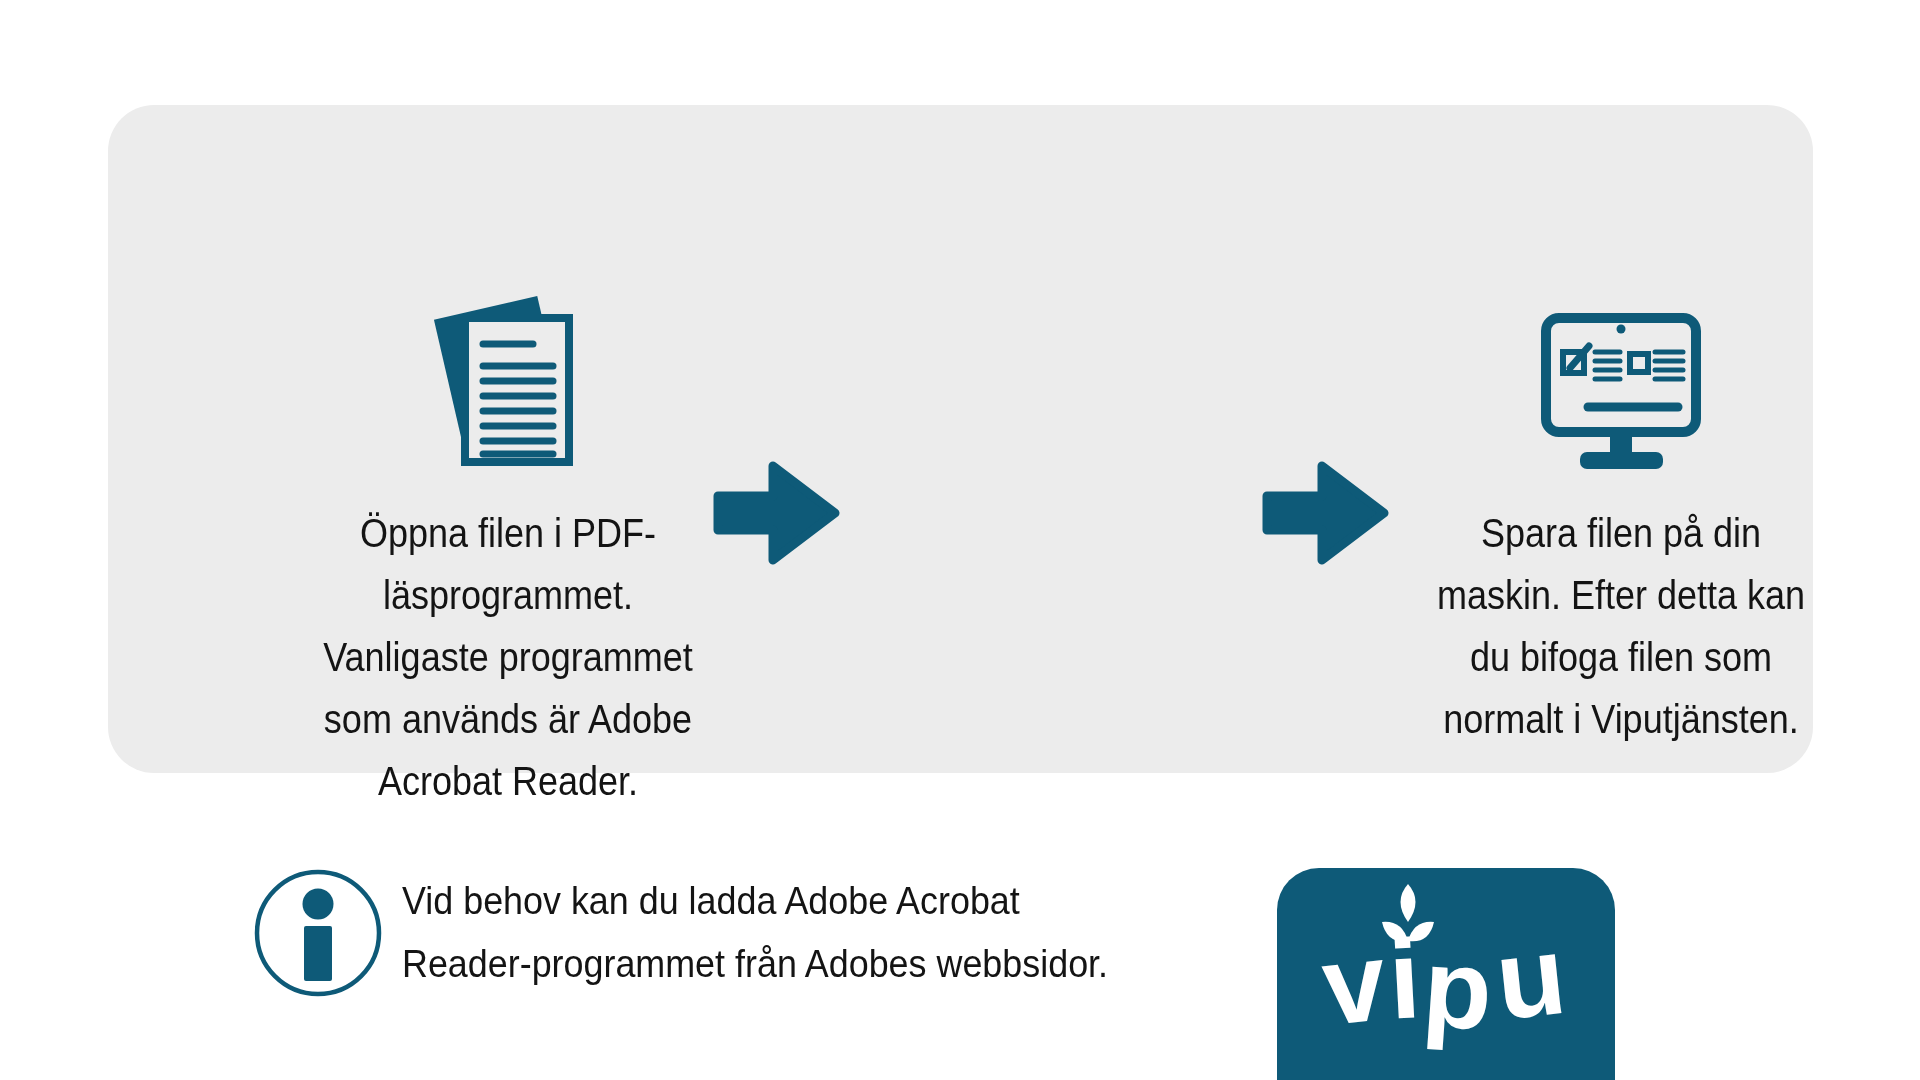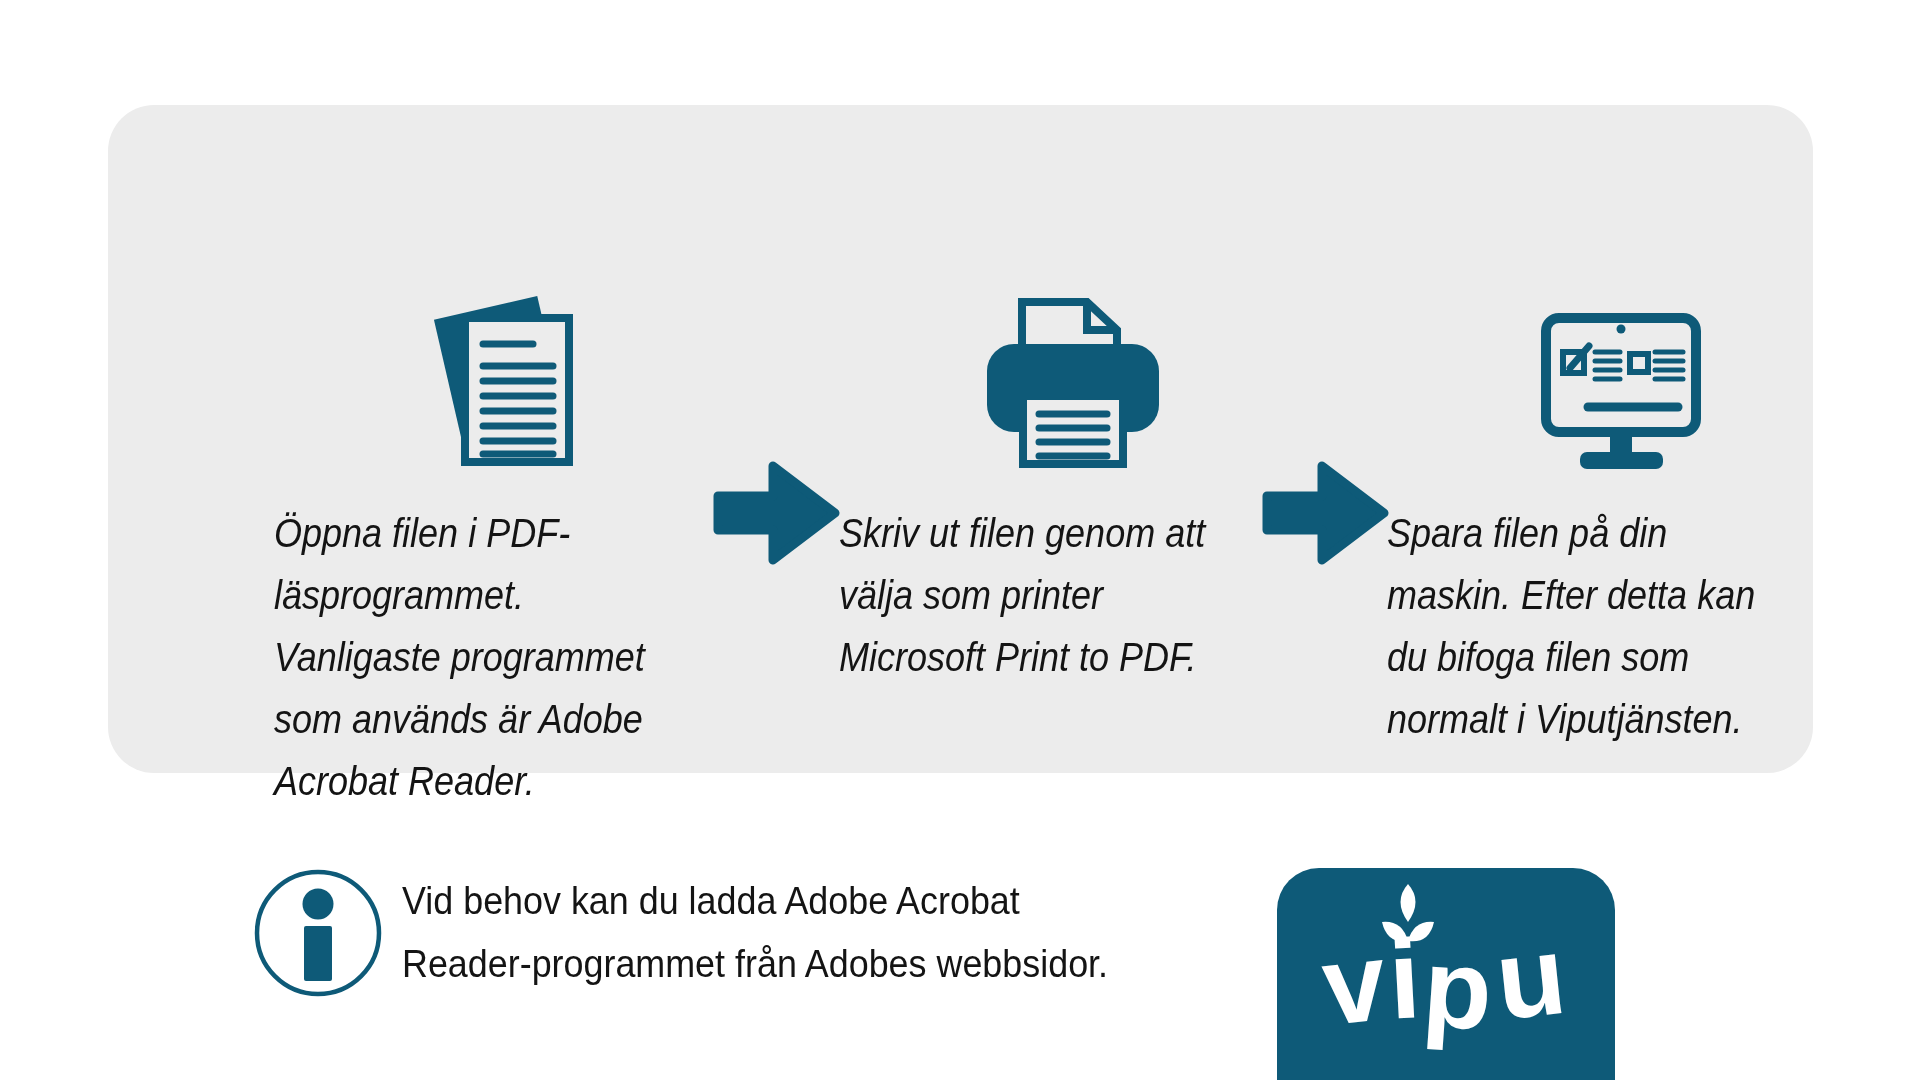--- a/index.html
+++ b/index.html
@@ -15,22 +15,21 @@
     position: absolute;
     left: 108px; top: 105px;
     width: 1705px; height: 668px;
     background: #ececec;
     border-radius: 46px;
   }
   .step {
     position: absolute;
     top: 193px;
     width: 520px;
-    text-align: left;
-    font-style: italic;
+    text-align: center;
   }
   .step-1 { left: 140px; }
   .step-2 { left: 705px; }
   .step-3 { left: 1253px; }
   .icon-box {
     height: 172px;
     display: flex;
     align-items: flex-end;
     justify-content: center;
   }
@@ -121,39 +120,20 @@
 som används är Adobe
 Acrobat Reader.</div>
     </div>
 
     <div class="arrow arrow-1">
       <svg width="132" height="116" viewBox="0 0 132 116">
         <path d="M7 41 H62 V11 L124 58 L62 105 V75 H7 Z" fill="#0e5a78" stroke="#0e5a78" stroke-width="9" stroke-linejoin="round"></path>
       </svg>
     </div>
 
-    <div class="step step-2">
-      <div class="icon-box">
-        <svg width="185" height="172" viewBox="0 0 185 172">
-          <path d="M41 4 H106 L136 32 V70 H41 Z" fill="#ececec" stroke="#0e5a78" stroke-width="8" stroke-linejoin="miter"></path>
-          <path d="M106 4 V32 H136" fill="none" stroke="#0e5a78" stroke-width="8"></path>
-          <rect x="6" y="46" width="172" height="88" rx="27" fill="#0e5a78"></rect>
-          <rect x="42" y="98" width="100" height="68" fill="#ececec" stroke="#0e5a78" stroke-width="8"></rect>
-          <g stroke="#0e5a78" stroke-width="7" stroke-linecap="round">
-            <line x1="58" y1="116" x2="126" y2="116"></line>
-            <line x1="58" y1="130" x2="126" y2="130"></line>
-            <line x1="58" y1="144" x2="126" y2="144"></line>
-            <line x1="58" y1="158" x2="126" y2="158"></line>
-          </g>
-        </svg>
-      </div>
-      <div class="step-text">Skriv ut filen genom att
-välja som printer
-Microsoft Print to PDF.</div>
-    </div>
 
     <div class="arrow arrow-2">
       <svg width="132" height="116" viewBox="0 0 132 116">
         <path d="M7 41 H62 V11 L124 58 L62 105 V75 H7 Z" fill="#0e5a78" stroke="#0e5a78" stroke-width="9" stroke-linejoin="round"></path>
       </svg>
     </div>
 
     <div class="step step-3">
       <div class="icon-box">
         <svg width="162" height="158" viewBox="0 0 162 158">

